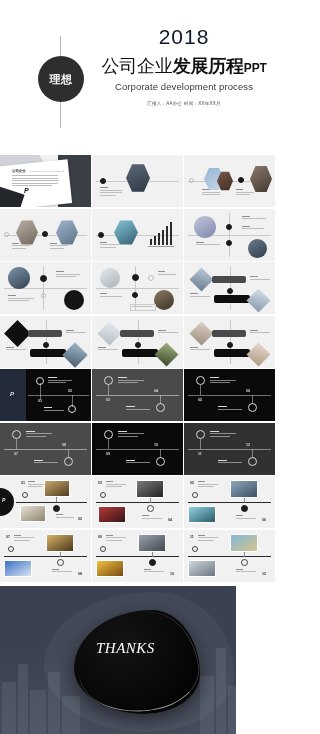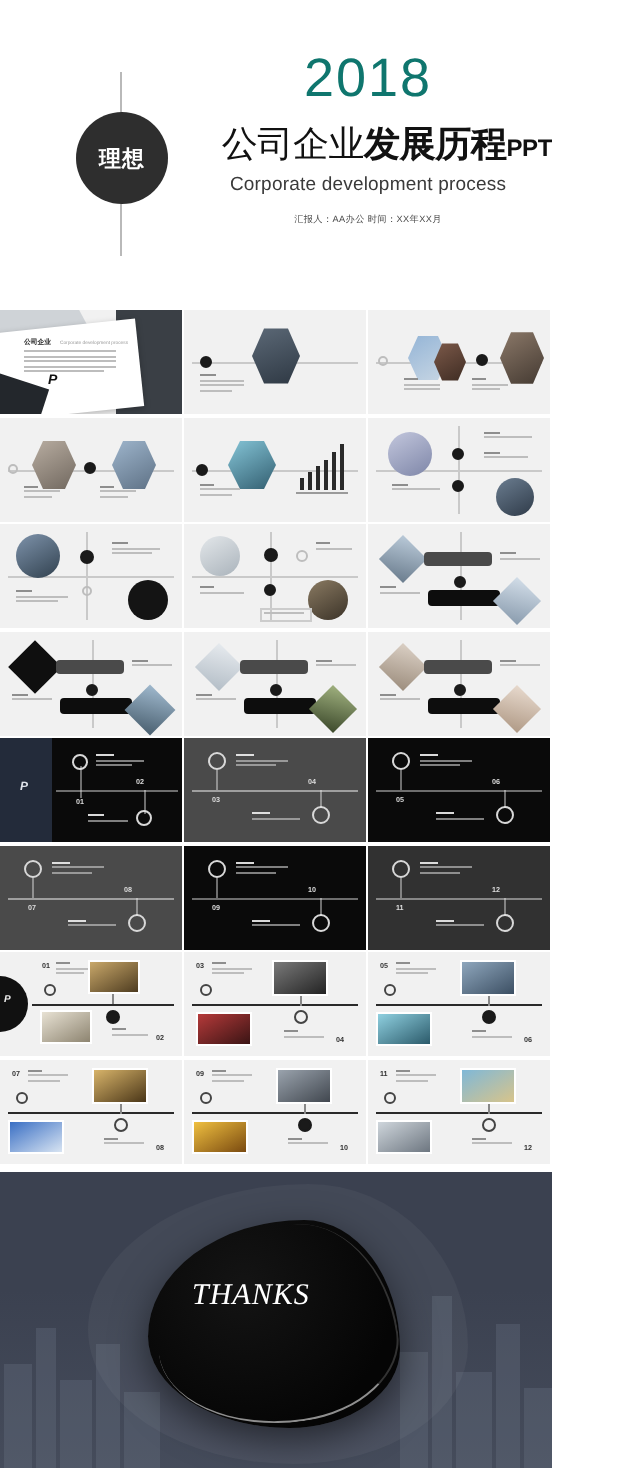--- a/index.html
+++ b/index.html
@@ -21,24 +21,24 @@
   .node {
     position: absolute; left: 0; width: 46px; height: 46px; border-radius: 50%;
     display: flex; align-items: center; justify-content: center;
     color: #fff; font-size: 11px; font-weight: bold; letter-spacing: .5px;
   }
   .node-1 { top: 0;  background: #7d7d7d; }
   .node-2 { top: 38px; background: #2e2e2e; }
   .node-3 { top: 76px; background: #0c0c0c; }
 
   .cover-text { position: absolute; left: 92px; top: 26px; width: 184px; text-align: center; }
-  .year { font-size: 27px; color: #0f766e; letter-spacing: 1px; line-height: 1; }
+  .year { font-size: 21px; color: #0f172a; letter-spacing: 1px; line-height: 1; }
   .maintitle {
     font-size: 18px; color: #111; font-weight: bold; line-height: 1.15;
-    margin-top: 9px; white-space: nowrap; letter-spacing: -.2px; text-align: right;
+    margin-top: 9px; white-space: nowrap; letter-spacing: -.2px;
   }
   .maintitle .light { font-weight: normal; }
   .maintitle .ppt { font-size: 12px; }
   .subtitle { font-size: 9.5px; color: #3a3a3a; margin-top: 4px; letter-spacing: .1px; }
   .byline { font-size: 4.6px; color: #4a4a4a; margin-top: 9px; letter-spacing: .2px; }
 
   
   .grid { position: absolute; left: 0; top: 155px; width: 276px; }
   .grow { display: flex; width: 276px; height: 52px; margin-bottom: 1.5px; }
   .slide {
@@ -79,21 +79,21 @@
   .cover-thumb-title { position: absolute; font-size: 3.4px; color: #222; font-weight: bold; }
   .cover-thumb-sub { position: absolute; font-size: 2.4px; color: #999; }
   .pmark { position: absolute; font-size: 7px; color: #111; font-weight: bold; font-style: italic; }
   .sheet {
     position: absolute; background: #fff;
   }
   .wedge { position: absolute; background: #2f3237; }
 
   
   .thanks {
-    position: absolute; left: 0; top: 586px; width: 276px; height: 148px;
+    position: absolute; left: 0; top: 586px; width: 236px; height: 148px;
     background: #3b4150; overflow: hidden;
   }
   .city {
     position: absolute; inset: 0;
     background:
       linear-gradient(to bottom, rgba(70,78,94,.0) 40%, rgba(88,96,112,.35) 100%);
   }
   .bld { position: absolute; bottom: 0; background: rgba(110,119,136,.30); }
   .halo {
     position: absolute; left: 44px; top: 6px; width: 190px; height: 140px;

